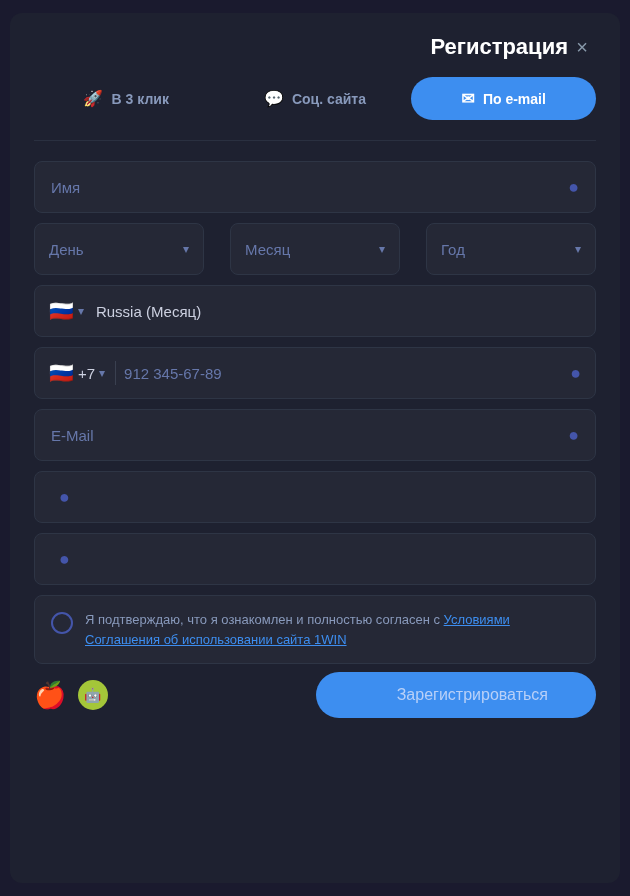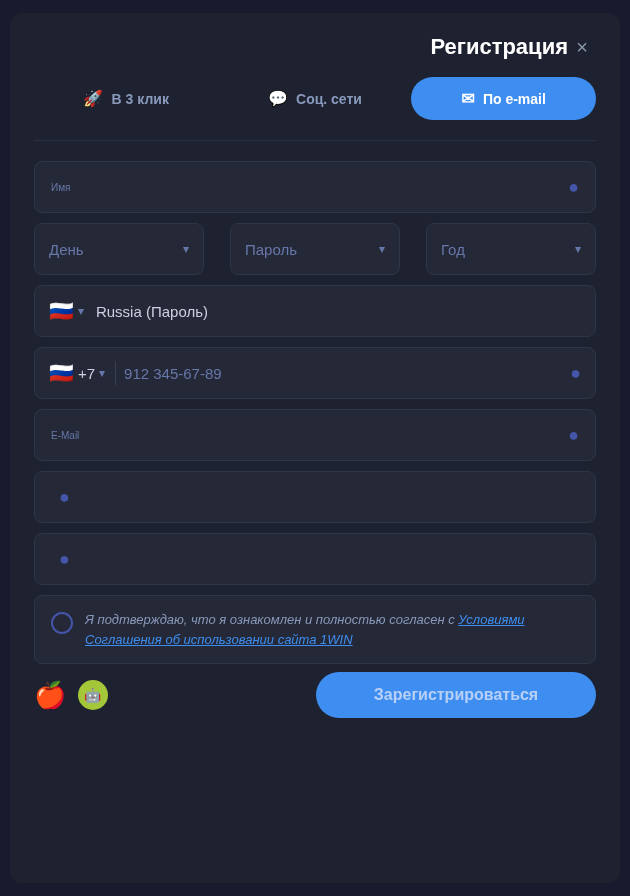--- a/index.html
+++ b/index.html
@@ -99,21 +99,21 @@
       height: 52px;
       margin-bottom: 10px;
       position: relative;
     }
 
     .form-field input {
       background: transparent;
       border: none;
       outline: none;
       color: #22c55e;
-      font-size: 10px;
+      font-size: 15px;
       flex: 1;
       width: 100%;
     }
 
     .form-field input::placeholder {
       color: #6677aa;
     }
 
     .field-dot {
       color: #4455aa;
@@ -228,21 +228,20 @@
     }
 
     .terms-row {
       display: flex;
       align-items: flex-start;
       gap: 12px;
       background: #252836;
       border-radius: 8px;
       border: 1px solid #2e3545;
       padding: 14px 16px;
-      font-style: italic;
     }
 
     .checkbox-circle {
       width: 22px;
       height: 22px;
       border-radius: 50%;
       border: 2px solid #4455aa;
       background: transparent;
       flex-shrink: 0;
       margin-top: 2px;
@@ -296,45 +295,46 @@
       cursor: pointer;
     }
 
     .register-btn {
       background: #3d8ef0;
       color: #b8d0f8;
       border: none;
       border-radius: 24px;
       padding: 14px 48px;
       font-size: 16px;
-      font-weight: 700;
+      font-weight: 400;
       cursor: pointer;
       flex: 1;
       max-width: 280px;
       margin-left: 20px;
+      text-align: right;
     }
   </style>
 </head>
 <body>
 
 <div class="modal">
 
   <div class="modal-header">
     <h2 class="modal-title">Регистрация</h2>
     <button class="close-btn">×</button>
   </div>
 
   <div class="tabs-row">
     <button class="tab-btn">
       <span class="tab-icon">🚀</span>
       <span>В 3 клик</span>
     </button>
     <button class="tab-btn">
       <span class="tab-icon">💬</span>
-      <span>Соц. сети</span>
+      <span>Соц. сайта</span>
     </button>
     <button class="tab-btn active">
       <span class="tab-icon">✉</span>
       <span>По e-mail</span>
     </button>
   </div>
 
   <div class="divider"></div>
 
   <div class="form-section">
@@ -343,35 +343,35 @@
       <input type="text" placeholder="Имя" style="">
       <span class="field-dot">●</span>
     </div>
 
     <div class="date-row">
       <div class="date-select">
         <span class="date-select-label">День</span>
         <span class="chevron-icon">▾</span>
       </div>
       <div class="date-select">
-        <span class="date-select-label">Пароль</span>
+        <span class="date-select-label">Месяц</span>
         <span class="chevron-icon">▾</span>
       </div>
       <div class="date-select">
         <span class="date-select-label">Год</span>
         <span class="chevron-icon">▾</span>
       </div>
     </div>
 
     <div class="country-field">
       <div class="flag-dropdown">
         <span class="flag">🇷🇺</span>
         <span class="chevron-icon">▾</span>
       </div>
-      <span class="country-name">Russia (Пароль)</span>
+      <span class="country-name">Russia (Месяц)</span>
     </div>
 
     <div class="phone-field">
       <div class="phone-prefix-area">
         <span class="flag">🇷🇺</span>
         <span class="phone-code">+7</span>
         <span class="chevron-icon">▾</span>
       </div>
       <input type="tel" class="phone-input" placeholder="912 345-67-89" style="">
       <span class="field-dot">●</span>

